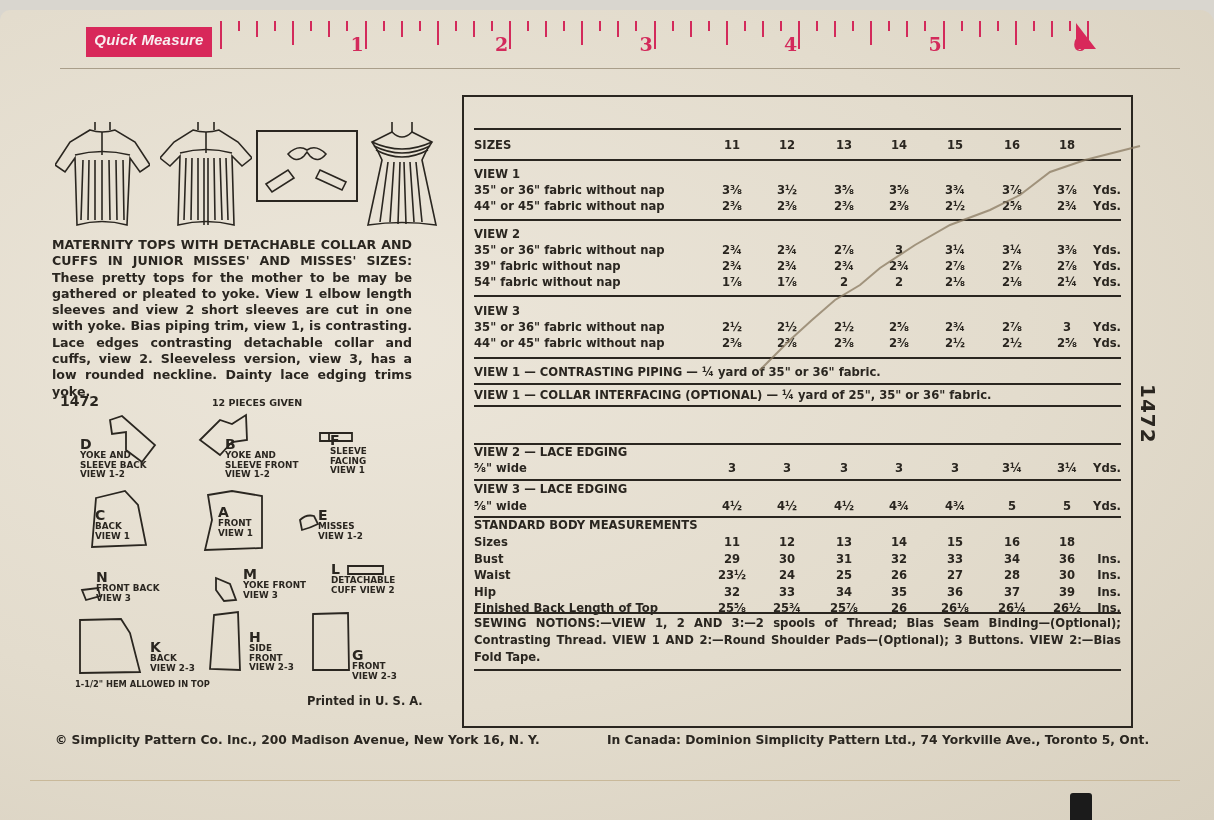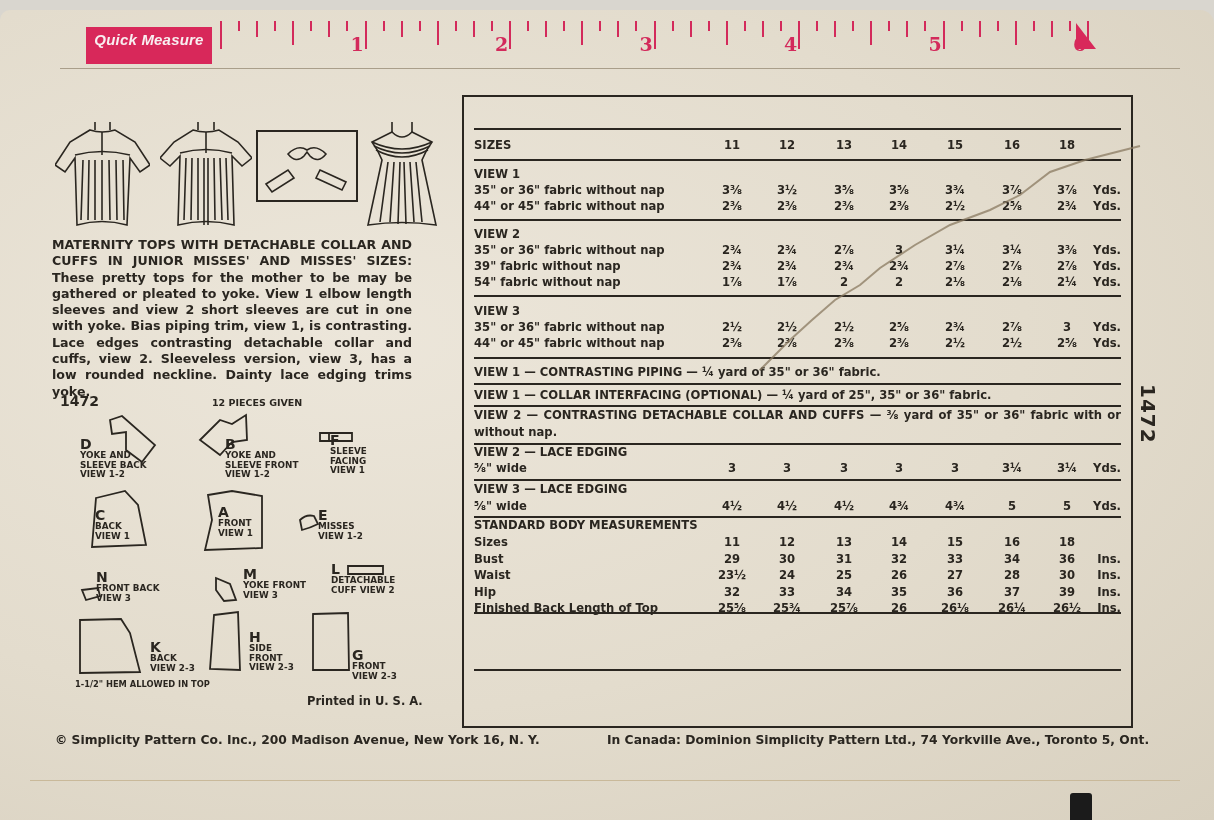--- a/index.html
+++ b/index.html
@@ -11,21 +11,21 @@
     background: radial-gradient(ellipse at 30% 40%, #ece6da 0%, #e3dccd 55%, #d8d0bf 100%);
     border-radius: 10px 14px 0 0;
   }
   .flap-line { position:absolute; left:60px; top:68px; width:1120px; height:1px; background:#a99e8a; }
   .bottom-fold { position:absolute; left:30px; top:780px; width:1150px; height:1px; background:#c9b99a; }
   .tab-mark { position:absolute; left:1070px; top:793px; width:22px; height:27px; background:#1b1b1b; border-radius:3px 3px 0 0; }
 
   
   .ruler { position:absolute; left:86px; top:19px; width:1010px; height:36px; }
   .qm-badge {
-    position:absolute; left:0; top:8px; width:126px; height:37px;
+    position:absolute; left:0; top:8px; width:126px; height:30px;
     background:#d8285a; color:#f8eef0; font-style:italic; font-weight:bold;
     font-size:15px; line-height:26px; text-align:center; letter-spacing:0.2px;
     font-family:"Liberation Sans", sans-serif;
   }
   .ticks { position:absolute; left:134px; top:2px; width:860px; height:34px; }
   .tick { position:absolute; top:0; width:2px; background:#d32a5b; }
   .rnum { position:absolute; top:12px; font-family:"DejaVu Serif", serif; font-weight:bold; font-size:19px; color:#d32a5b; }
   .rarrow { position:absolute; left:990px; top:4px; width:0; height:0; border-left:20px solid #d8285a; border-top:26px solid transparent; }
 
   
@@ -357,21 +357,20 @@
         <span class="v" style="left: 573px;">2⅝</span>
         <span class="u">Yds.</span>
       </div>
       <div class="hline" style="top: 260px;"></div>
     </div>
 
   <div class="hline" style="top:286px"></div>
   <div class="t-text" style="left:10px;top:268px">VIEW 1 — CONTRASTING PIPING — ¼ yard of 35" or 36" fabric.</div>
   <div class="t-text" style="left:10px;top:291px">VIEW 1 — COLLAR INTERFACING (OPTIONAL) — ¼ yard of 25", 35" or 36" fabric.</div>
   <div class="hline" style="top:308px"></div>
-  <div class="para" style="top:310px">VIEW 2 — CONTRASTING DETACHABLE COLLAR AND CUFFS — ⅜ yard of 35" or 36" fabric with or without nap.</div>
   <div class="hline" style="top:346px"></div>
 
   <div class="t-text" style="left:10px;top:348px">VIEW 2 — LACE EDGING</div>
   <div class="row" style="top:364px">
     <span class="lbl">⅝" wide</span>
     <span class="v" style="left:238px">3</span>
     <span class="v" style="left:293px">3</span>
     <span class="v" style="left:350px">3</span>
     <span class="v" style="left:405px">3</span>
     <span class="v" style="left:461px">3</span>
@@ -446,20 +445,21 @@
         <span class="v" style="left: 350px;">25⅞</span>
         <span class="v" style="left: 405px;">26</span>
         <span class="v" style="left: 461px;">26⅛</span>
         <span class="v" style="left: 518px;">26¼</span>
         <span class="v" style="left: 573px;">26½</span>
         <span class="u">Ins.</span>
       </div>
     </div>
   <div class="hline" style="top:515px"></div>
 
+  <div class="para" style="top:518px">SEWING NOTIONS:—VIEW 1, 2 AND 3:—2 spools of Thread; Bias Seam Binding—(Optional); Contrasting Thread. VIEW 1 AND 2:—Round Shoulder Pads—(Optional); 3 Buttons. VIEW 2:—Bias Fold Tape.</div>
   <div class="hline" style="top:572px"></div>
 </div>
 
 <div class="side-no">1472</div>
 
 <svg class="tear">
   <path d="M1140 146 L1085 160 L1050 172 L1020 195 L990 210 L950 225 L915 245 L880 268 L860 285 L835 300 L812 320 L790 340 L775 355 L760 370" fill="none" stroke="#8a7a60" stroke-width="2" opacity="0.75"></path>
 </svg>
 
 <div class="foot-left">© Simplicity Pattern Co. Inc., 200 Madison Avenue, New York 16, N. Y.</div>

